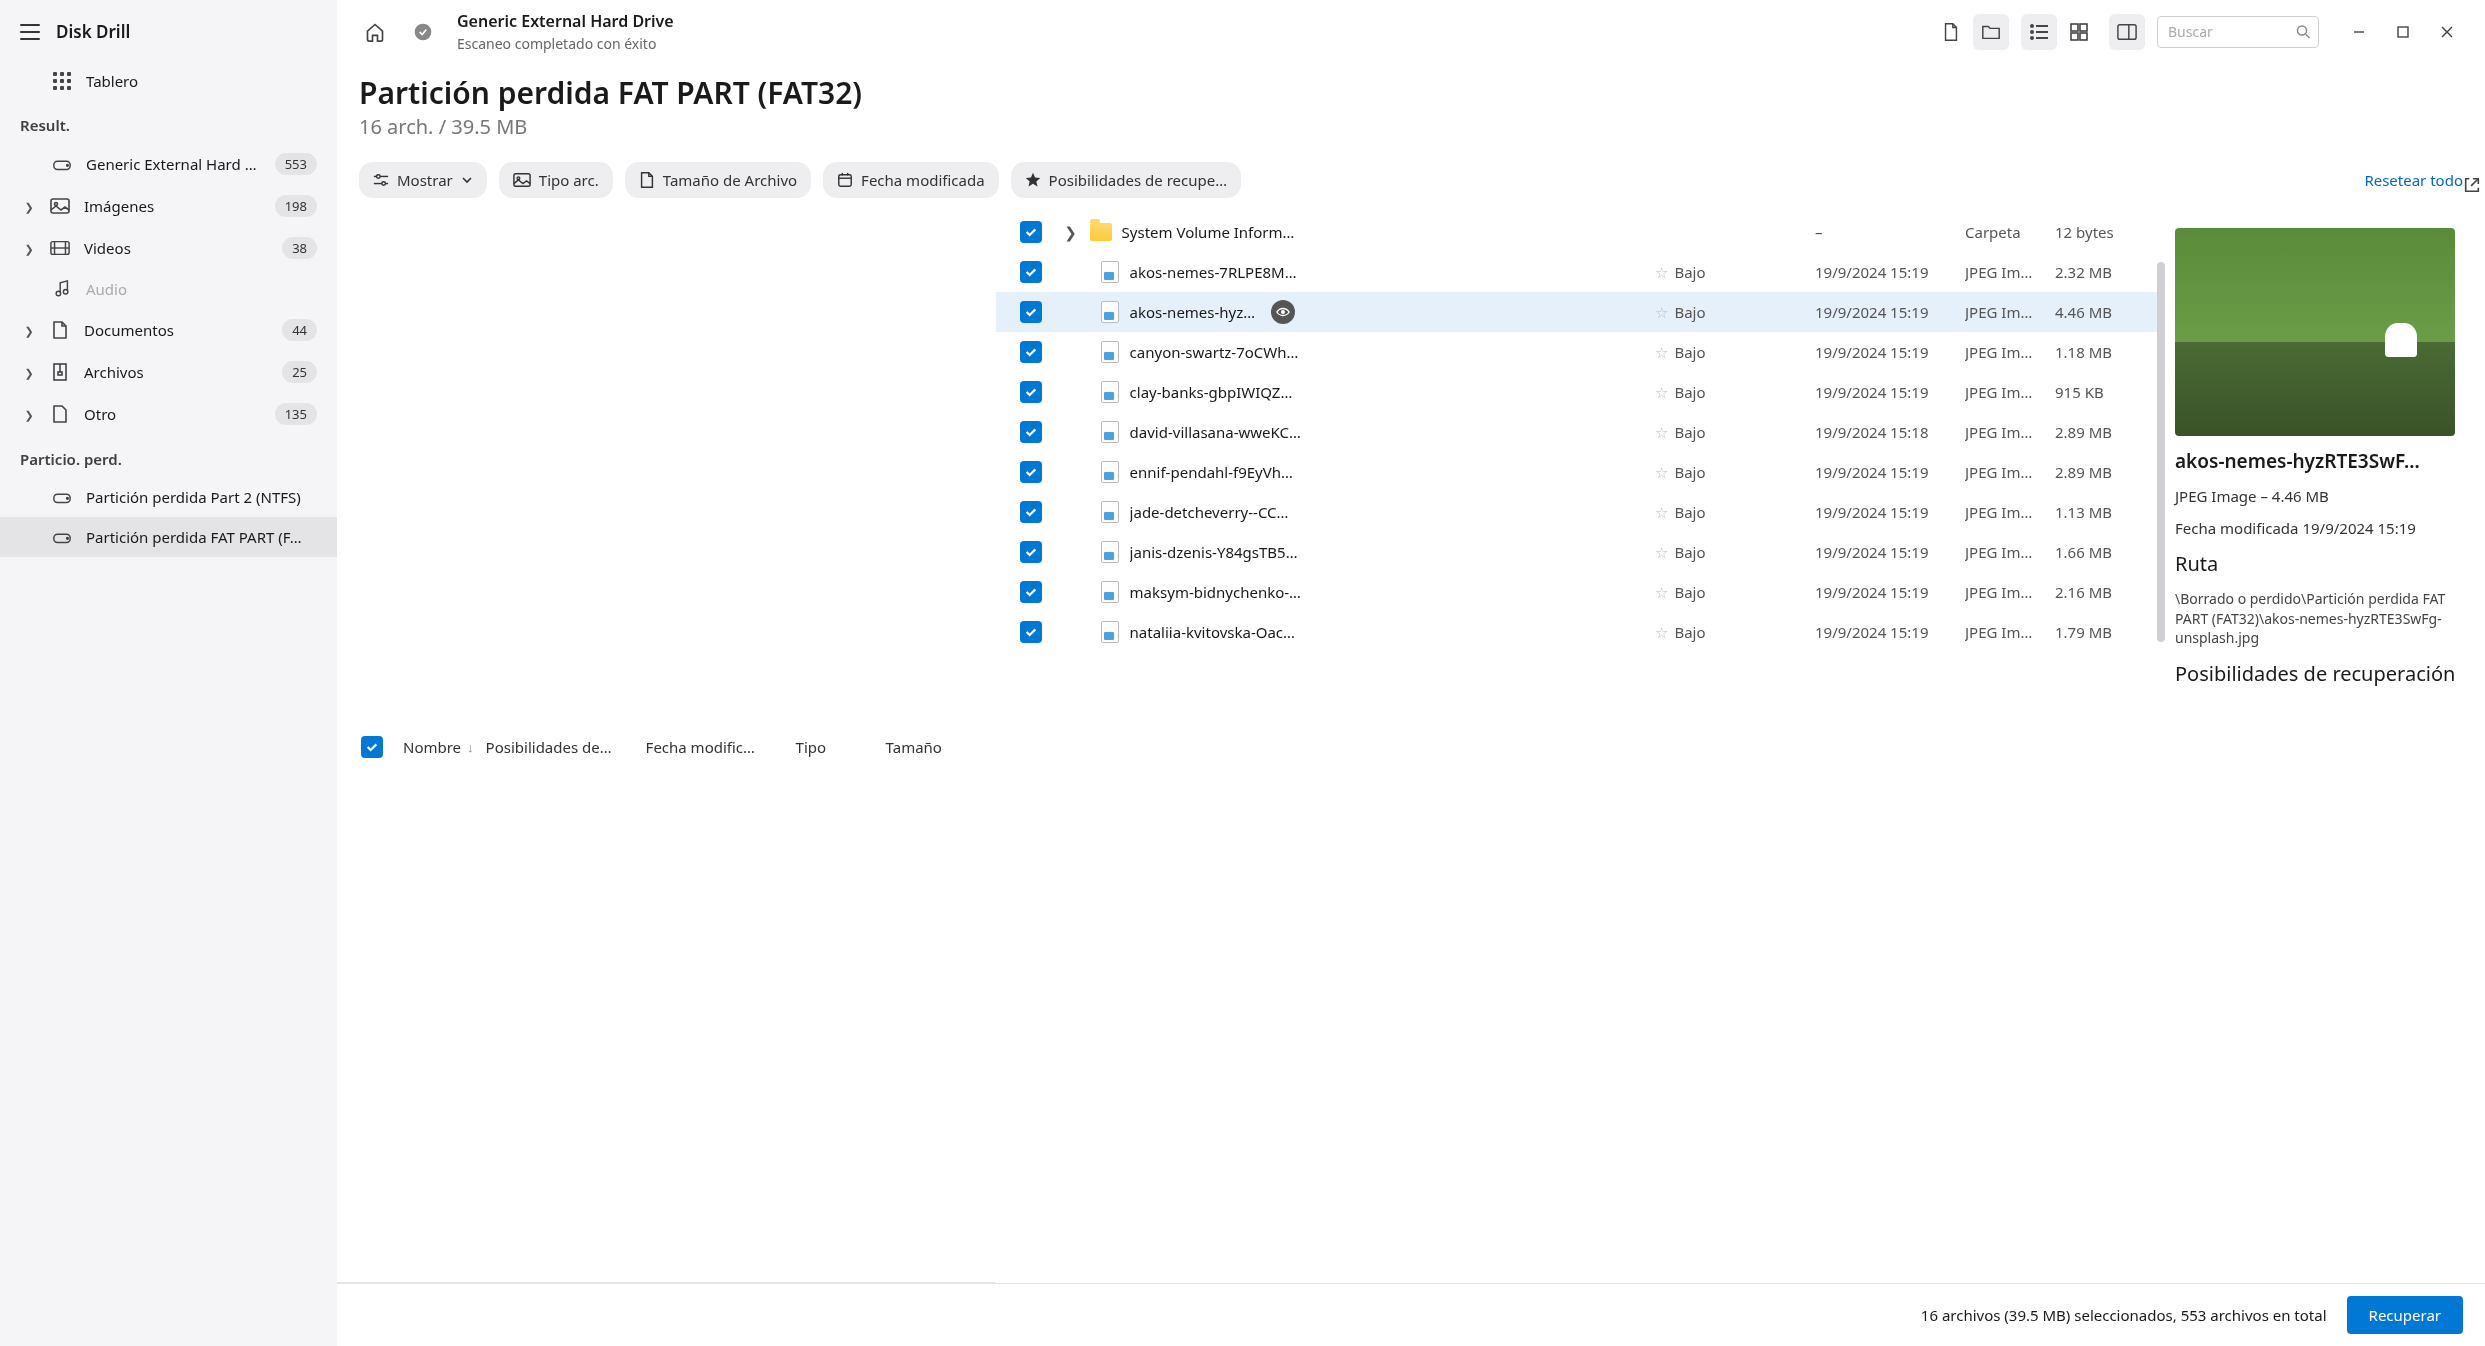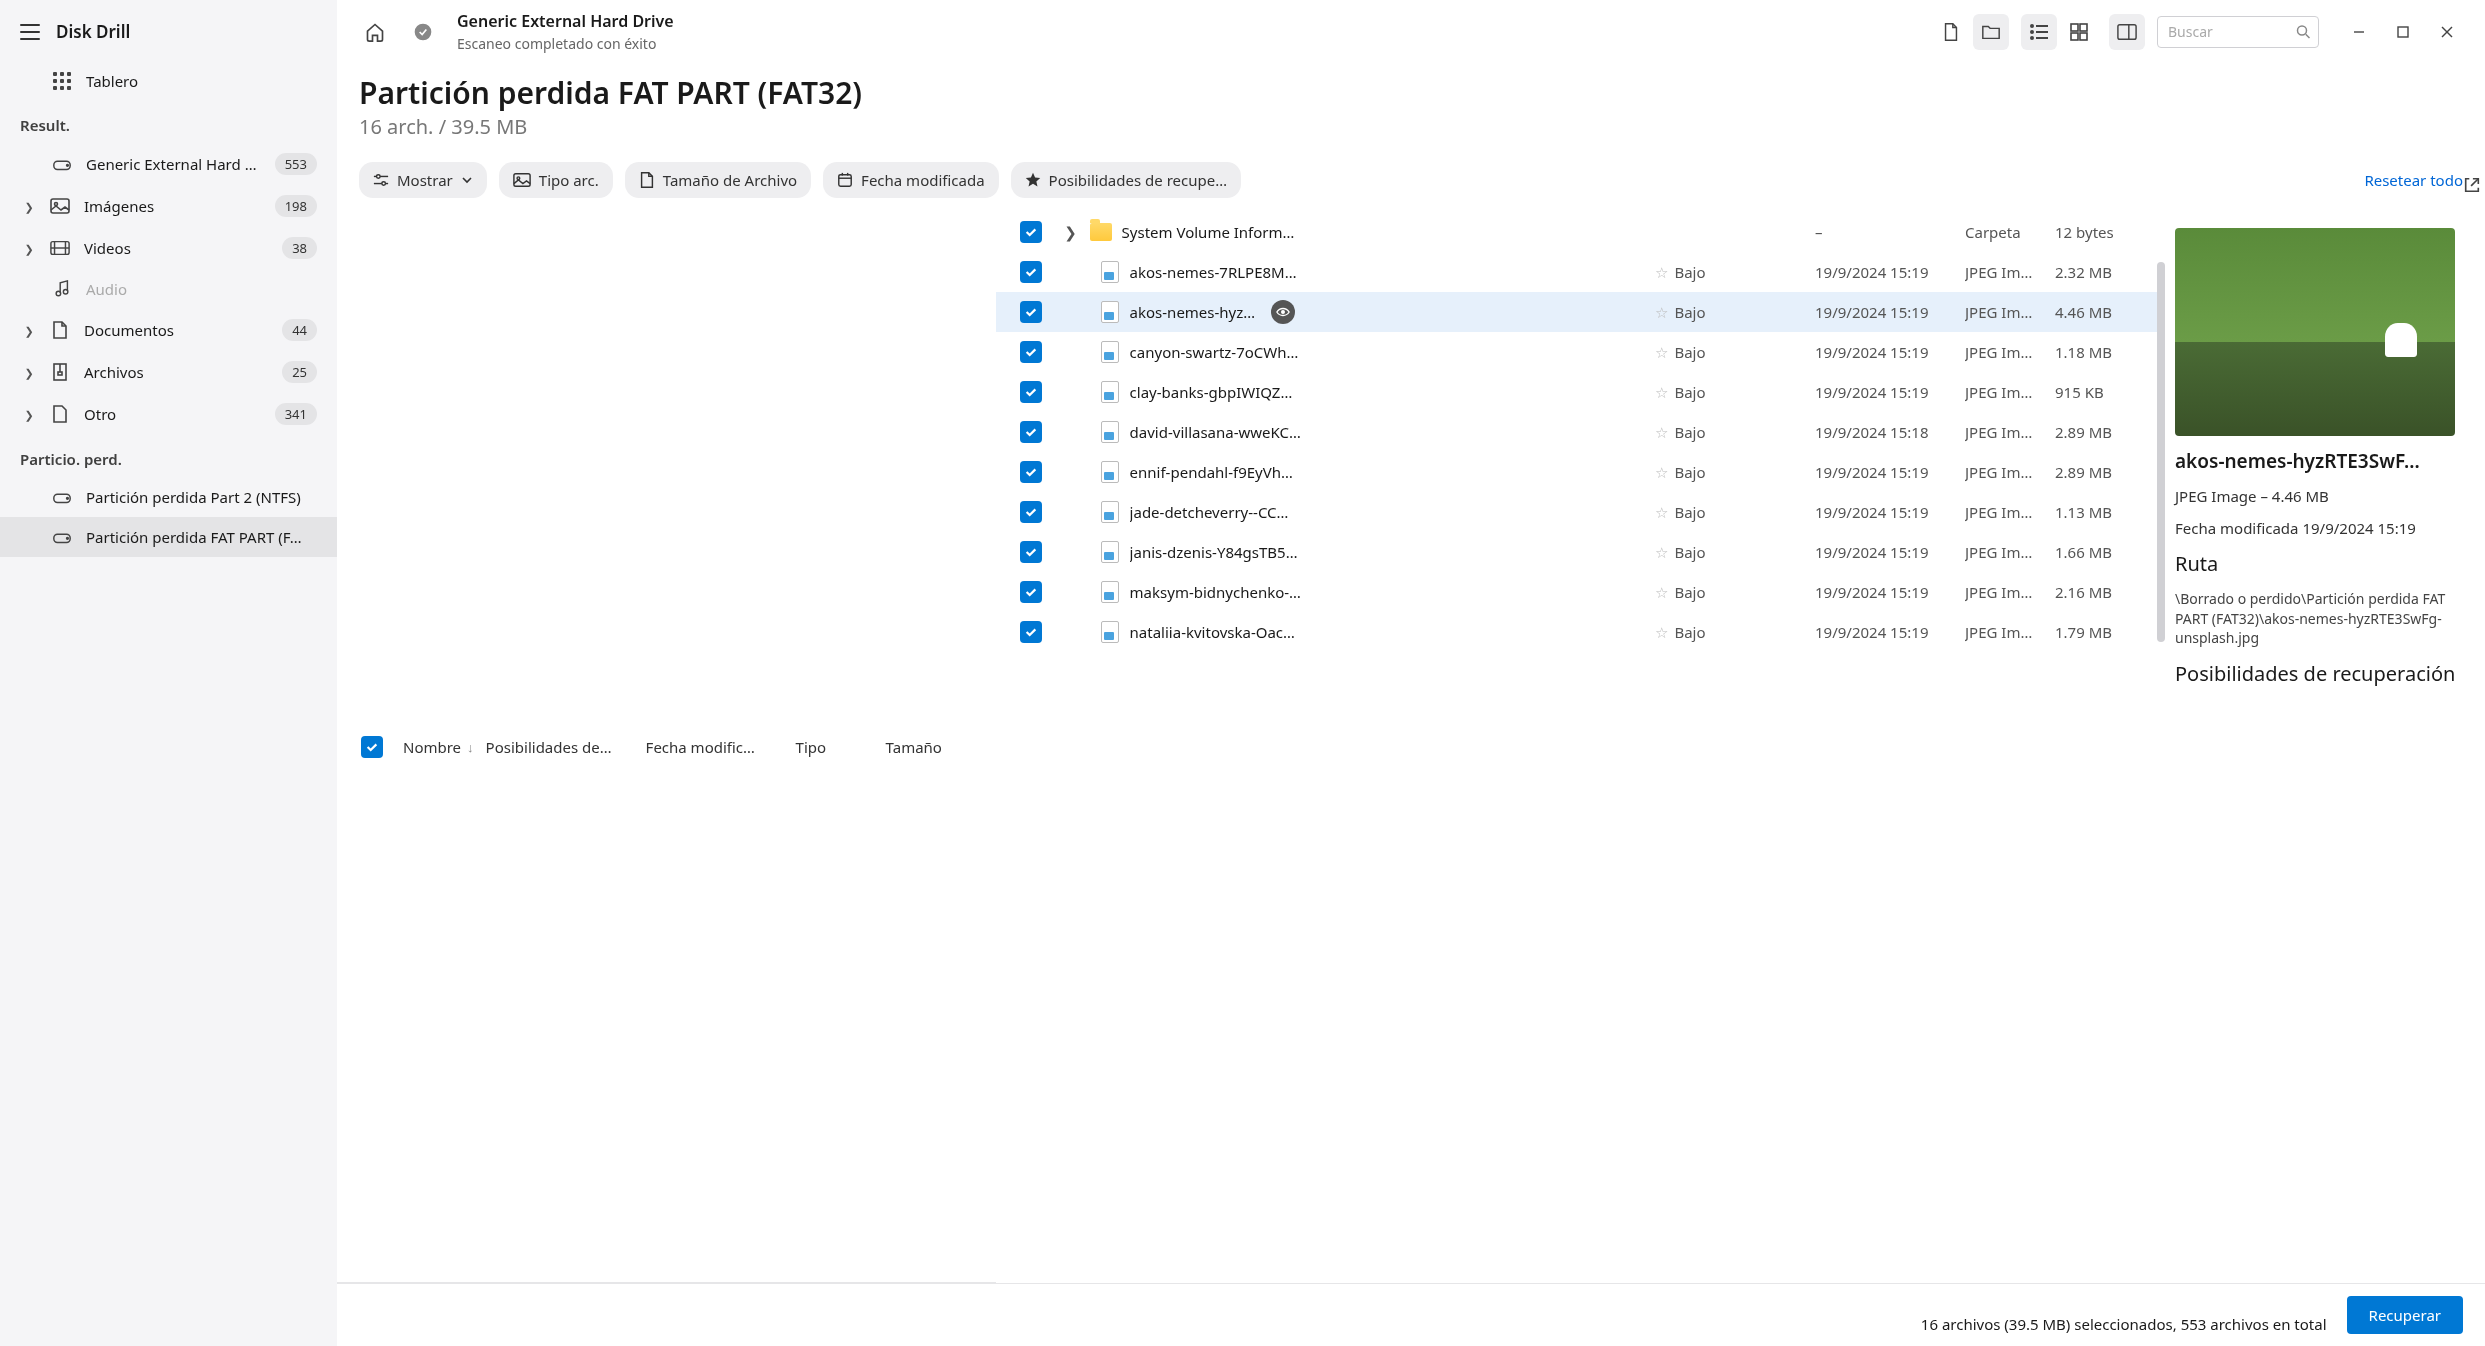--- a/index.html
+++ b/index.html
@@ -69,21 +69,21 @@
 .size-cell{width:100px;color:#555}
 .preview-panel{width:320px;padding:16px 18px 16px 0;display:flex;flex-direction:column;gap:12px;position:relative}
 .open-ext{position:absolute;right:4px;top:-36px;color:#444;cursor:pointer}
 .preview-img{width:280px;height:208px;border-radius:4px;background:linear-gradient(180deg,#5a8b3a 0%,#6b9c47 55%,#4a6b35 55%,#3a5228 100%);position:relative;overflow:hidden;margin-left:10px}
 .preview-img::after{content:"";position:absolute;right:38px;top:95px;width:32px;height:34px;background:#fff;border-radius:40% 40% 10% 10%}
 .pv-title{font-size:19px;font-weight:600;white-space:nowrap;overflow:hidden;text-overflow:ellipsis;margin-left:10px}
 .pv-meta{font-size:15px;color:#333;margin-left:10px}
 .pv-sec-title{font-size:20px;font-weight:400;margin-left:10px}
 .pv-path{font-size:14px;color:#444;line-height:1.4;margin-left:10px}
 .vscroll{position:absolute;right:0;top:0;width:8px;height:60%;background:#d0d0d4;border-radius:4px}
-.bottom-bar{display:flex;align-items:flex-end;justify-content:flex-end;gap:20px;padding:12px 22px;border-top:1px solid #e6e6e8;font-size:15px}
+.bottom-bar{display:flex;align-items:center;justify-content:flex-end;gap:20px;padding:12px 22px;border-top:1px solid #e6e6e8;font-size:15px}
 .recover-btn{background:#0078d4;color:#fff;border:none;border-radius:4px;padding:9px 22px;font-size:15px;cursor:pointer}
 svg{display:block}
 .sort-arrow{color:#888;font-size:13px;margin-left:auto;margin-right:12px}
 </style>
 </head>
 <body>
 
 <div class="app">
 
   <aside class="sidebar">
@@ -184,21 +184,21 @@
           <span class="nav-badge">25</span>
         </div>
         <div class="nav-item has-chevron">
           <span class="chev">❯</span>
           <span class="nav-icon">
             <svg width="16" height="20" viewBox="0 0 16 20" fill="none" stroke="currentColor" stroke-width="1.6">
               <path d="M2 2h8l4 4v12H2z"></path>
             </svg>
           </span>
           <span class="nav-label">Otro</span>
-          <span class="nav-badge">341</span>
+          <span class="nav-badge">135</span>
         </div>
       </div>
 
     <div class="section-title">Particio. perd.</div>
     <div id="sidebar-partitions">
         <div class="nav-item">
           <span class="nav-icon">
             <svg width="20" height="16" viewBox="0 0 22 16" fill="none" stroke="currentColor" stroke-width="1.6">
               <rect x="2" y="5" width="18" height="9" rx="4"></rect>
               <circle cx="17" cy="9.5" r="1" fill="currentColor"></circle>

